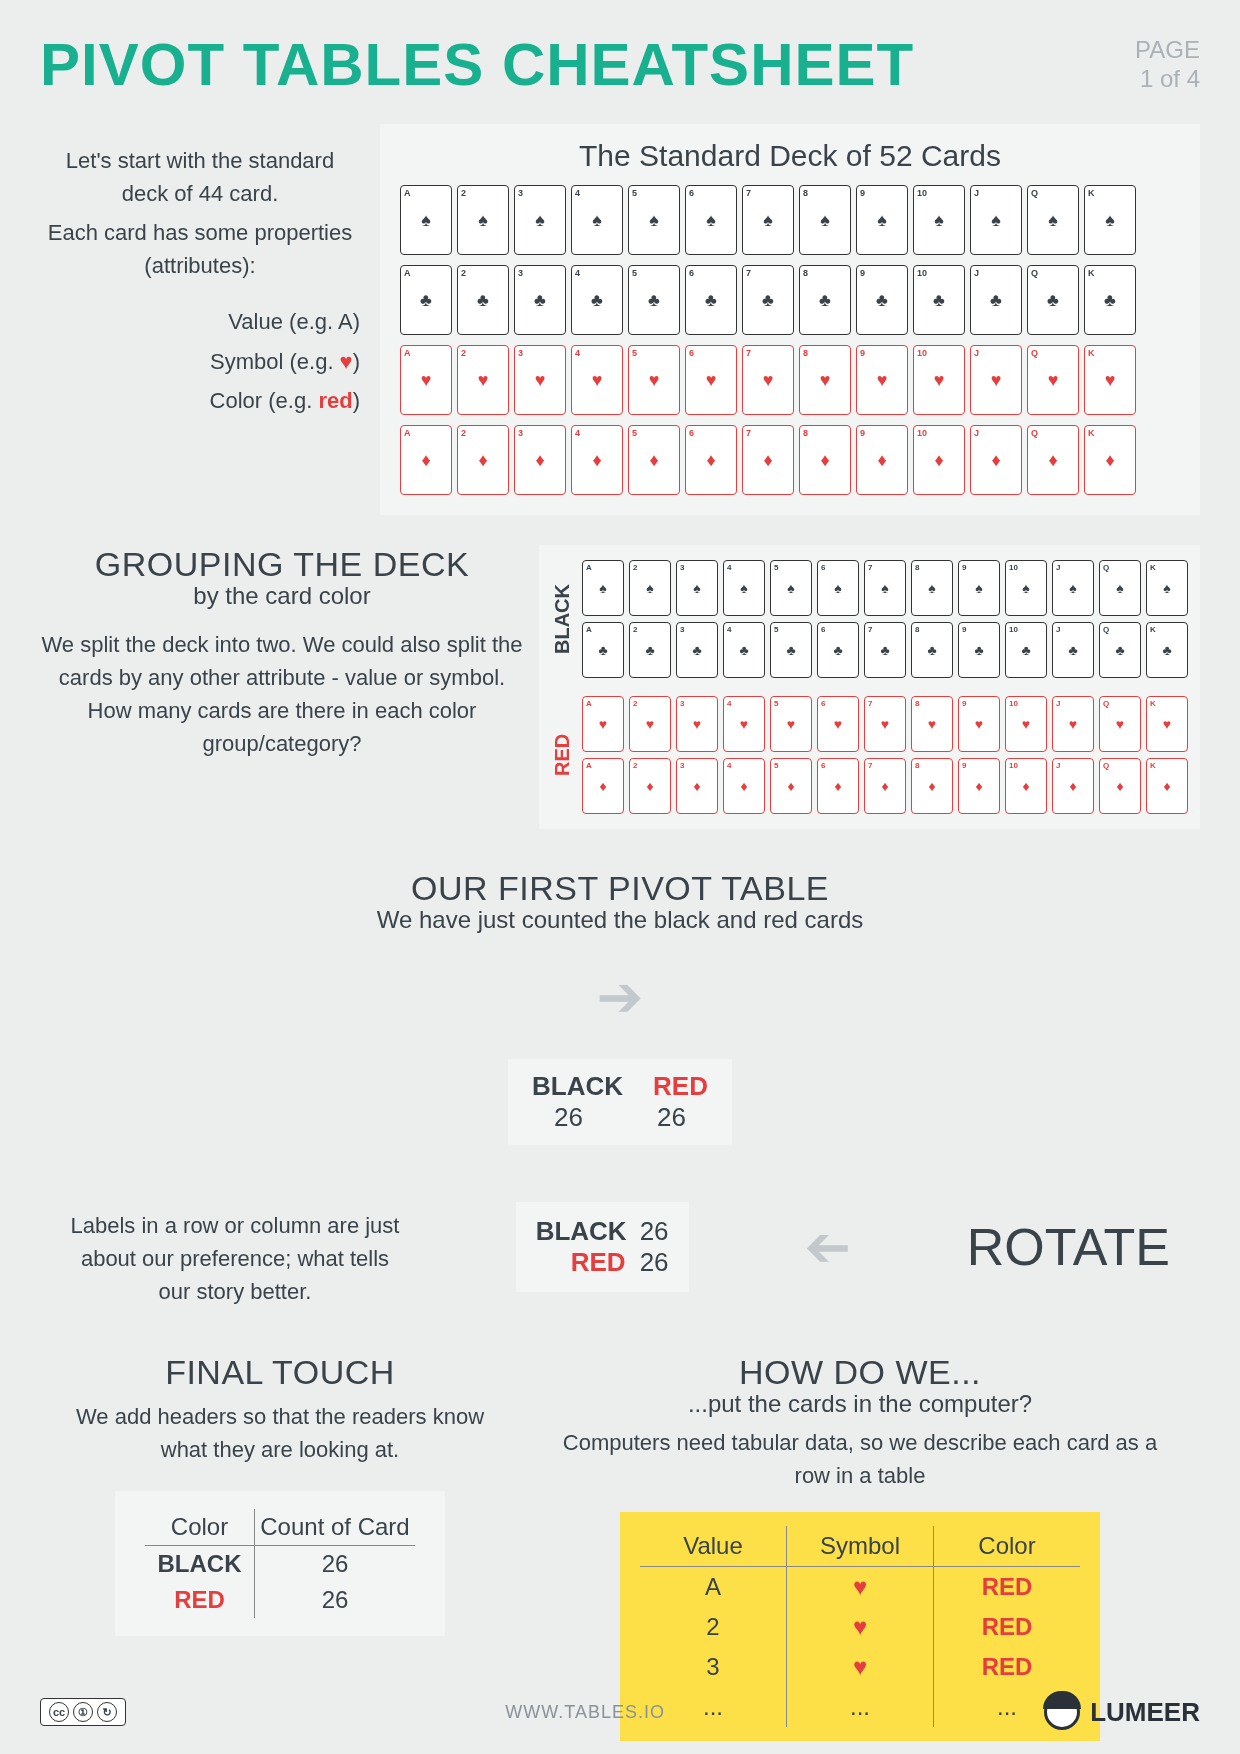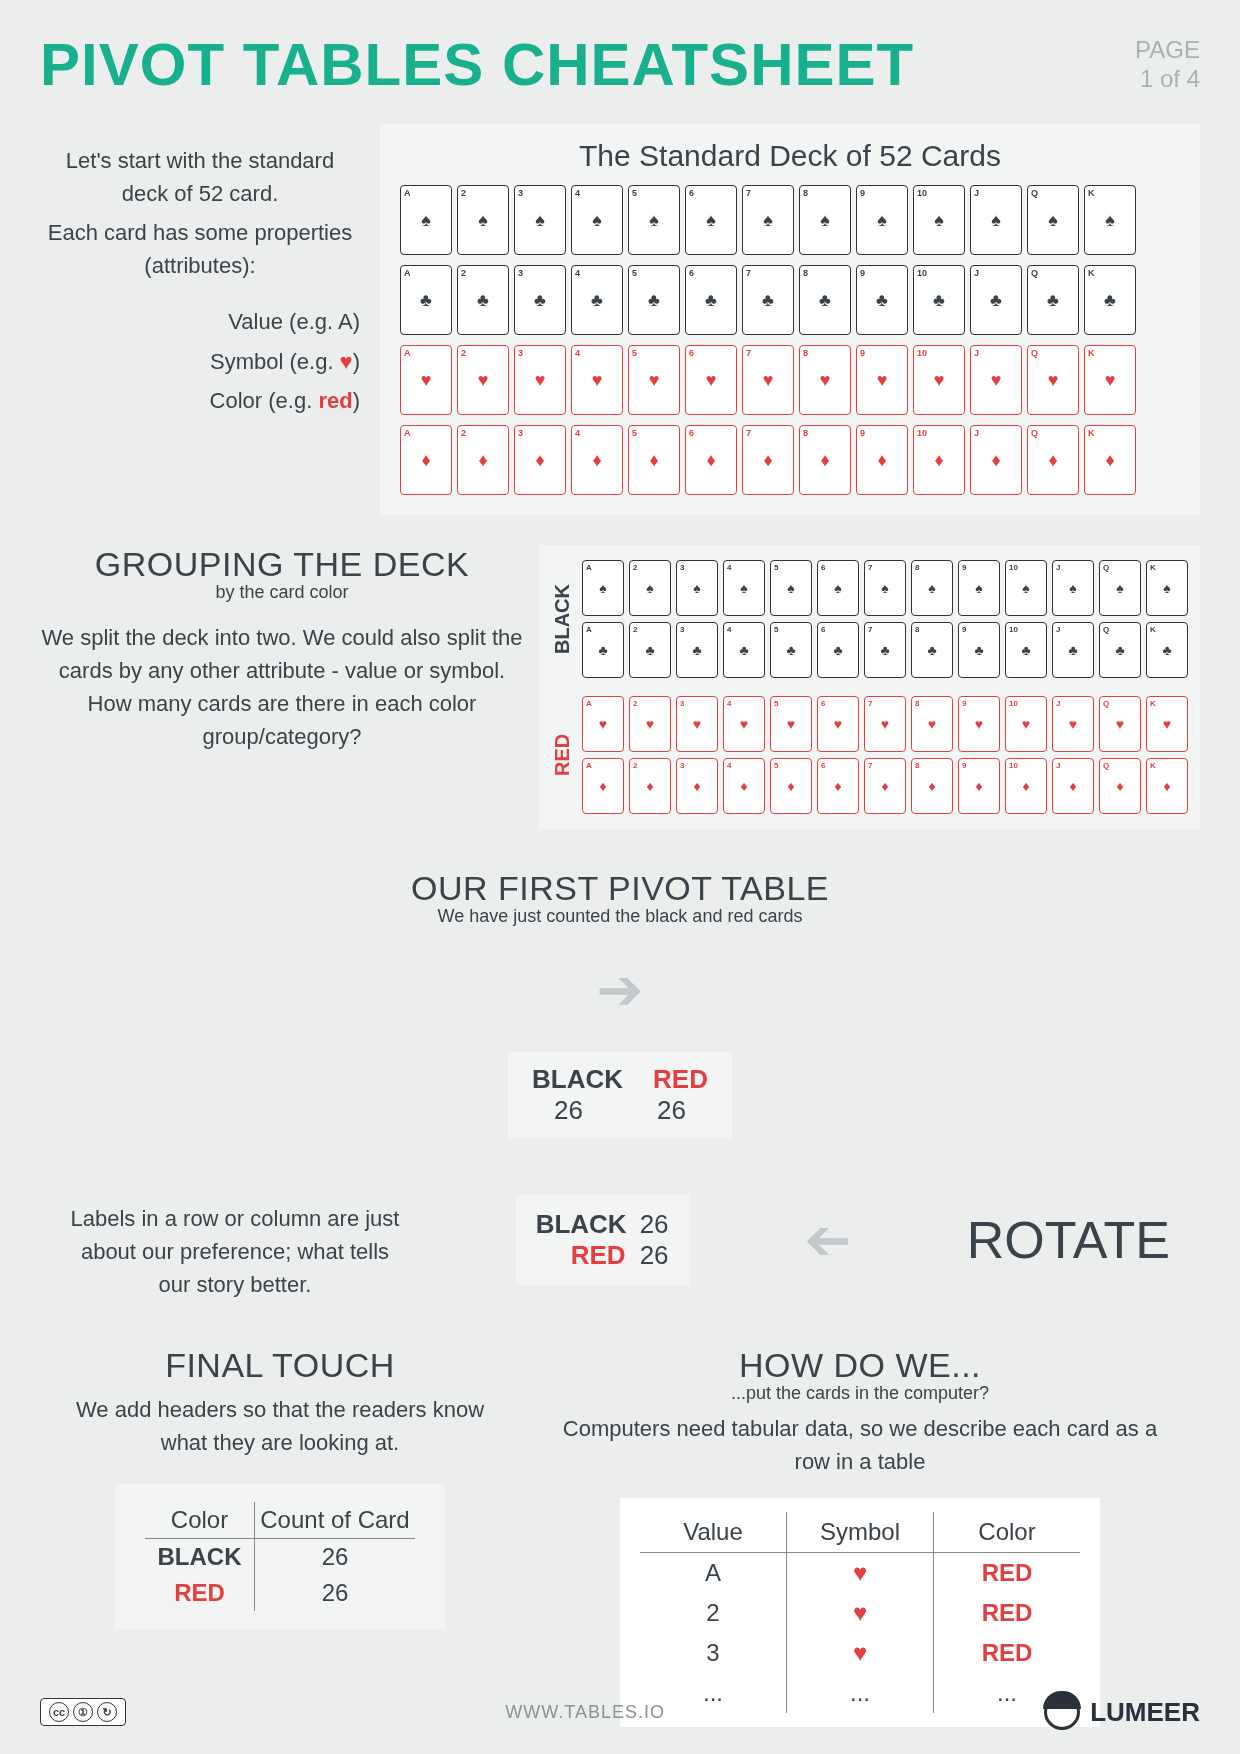--- a/index.html
+++ b/index.html
@@ -34,21 +34,21 @@
   .card {
     width: 52px; height: 70px; background: #fff; border:1.5px solid #333; border-radius:4px;
     display:flex; align-items:center; justify-content:center; font-size:9px; font-weight:600; position:relative;
   }
   .card.red-card { border-color:#e53e3e; color:#e53e3e;}
   .card .rank { position:absolute; top:2px; left:3px; font-size:9px;}
   .card .suit-big { font-size:18px; }
   .section2 { display:flex; gap:15px; margin-bottom:40px;}
   .section2-text { width:500px; text-align:center;}
   .h2 { font-size:34px; font-weight:500; color:#3a434a; letter-spacing:0.5px;}
-  .sub { font-size:18px; color:#3a434a; margin-top:-2px;}
+  .sub { font-size:24px; color:#3a434a; margin-top:-2px;}
   .body-text { font-size:22px; line-height:1.5; margin-top:18px; color:#3a434a;}
   .group-panel { flex:1; background:#f3f5f5; padding:15px 12px; display:flex; gap:8px;}
   .vlabel { writing-mode:vertical-rl; transform:rotate(180deg); font-weight:700; font-size:20px; display:flex; align-items:center; justify-content:center;}
   .vlabel.red-l { color:#e53e3e;}
   .group-rows { display:flex; flex-direction:column; gap:6px;}
   .group-rows .card { width:42px; height:56px;}
   .group-rows .card .suit-big { font-size:14px;}
   .group-rows .card .rank { font-size:8px;}
   .group-halves { display:flex; flex-direction:column; gap:18px; flex:1;}
   .half { display:flex; gap:8px;}
@@ -72,21 +72,21 @@
   .final-col { width:420px; text-align:center;}
   .howdo-col { flex:1; text-align:center;}
   .final-table { margin:25px auto 0 auto; background:#f3f5f5; padding:18px 30px; width:330px;}
   .ft-hdr { display:flex; font-size:24px; border-bottom:1px solid #888;}
   .ft-hdr div:first-child { width:110px; text-align:center; border-right:1px solid #888; padding:4px;}
   .ft-hdr div:last-child { flex:1; text-align:center; padding:4px;}
   .ft-row { display:flex; font-size:24px;}
   .ft-row div:first-child { width:110px; text-align:center; border-right:1px solid #888; padding:4px; font-weight:700;}
   .ft-row div:last-child { flex:1; text-align:center; padding:4px;}
 
-  .data-table { margin:20px auto 0 auto; background:#ffffff; padding:14px 20px; width:480px;}
+  .data-table { margin:20px auto 0 auto; background:#fde047; padding:14px 20px; width:480px;}
   .dt-hdr, .dt-row { display:flex; font-size:24px;}
   .dt-hdr { border-bottom:1px solid #888;}
   .dt-hdr div, .dt-row div { flex:1; text-align:center; padding:6px 4px;}
   .dt-hdr div:not(:last-child), .dt-row div:not(:last-child){ border-right:1px solid #888;}
   .dt-row div.red { font-weight:700;}
 
   .footer { position:absolute; bottom:24px; left:0; right:0; display:flex; align-items:center; justify-content:space-between; padding:0 40px;}
   .cc-badge { background:#fff; border:1px solid #333; border-radius:4px; padding:3px 8px; font-size:14px; display:flex; gap:4px; align-items:center;}
   .cc-badge span { border:1.5px solid #333; border-radius:50%; width:20px; height:20px; display:inline-flex; align-items:center; justify-content:center; font-size:11px; font-weight:700;}
   .site { color:#8a9299; font-size:18px; letter-spacing:1px;}
@@ -100,21 +100,21 @@
 <div class="header">
   <div class="title">PIVOT TABLES CHEATSHEET</div>
   <div class="page-info">
     <div>PAGE</div>
     <div>1 of 4</div>
   </div>
 </div>
 
 <div class="intro-row">
   <div class="intro-text">
-    <div>Let's start with the standard deck of 52 card.</div>
+    <div>Let's start with the standard deck of 44 card.</div>
     <div style="margin-top:6px">Each card has some properties (attributes):</div>
     <div class="attrs">
       <div>Value (e.g. A)</div>
       <div>
         <span>Symbol (e.g. </span><span class="red-plain">♥</span><span>)</span>
       </div>
       <div>
         <span>Color (e.g. </span><span class="red">red</span><span>)</span>
       </div>
     </div>

